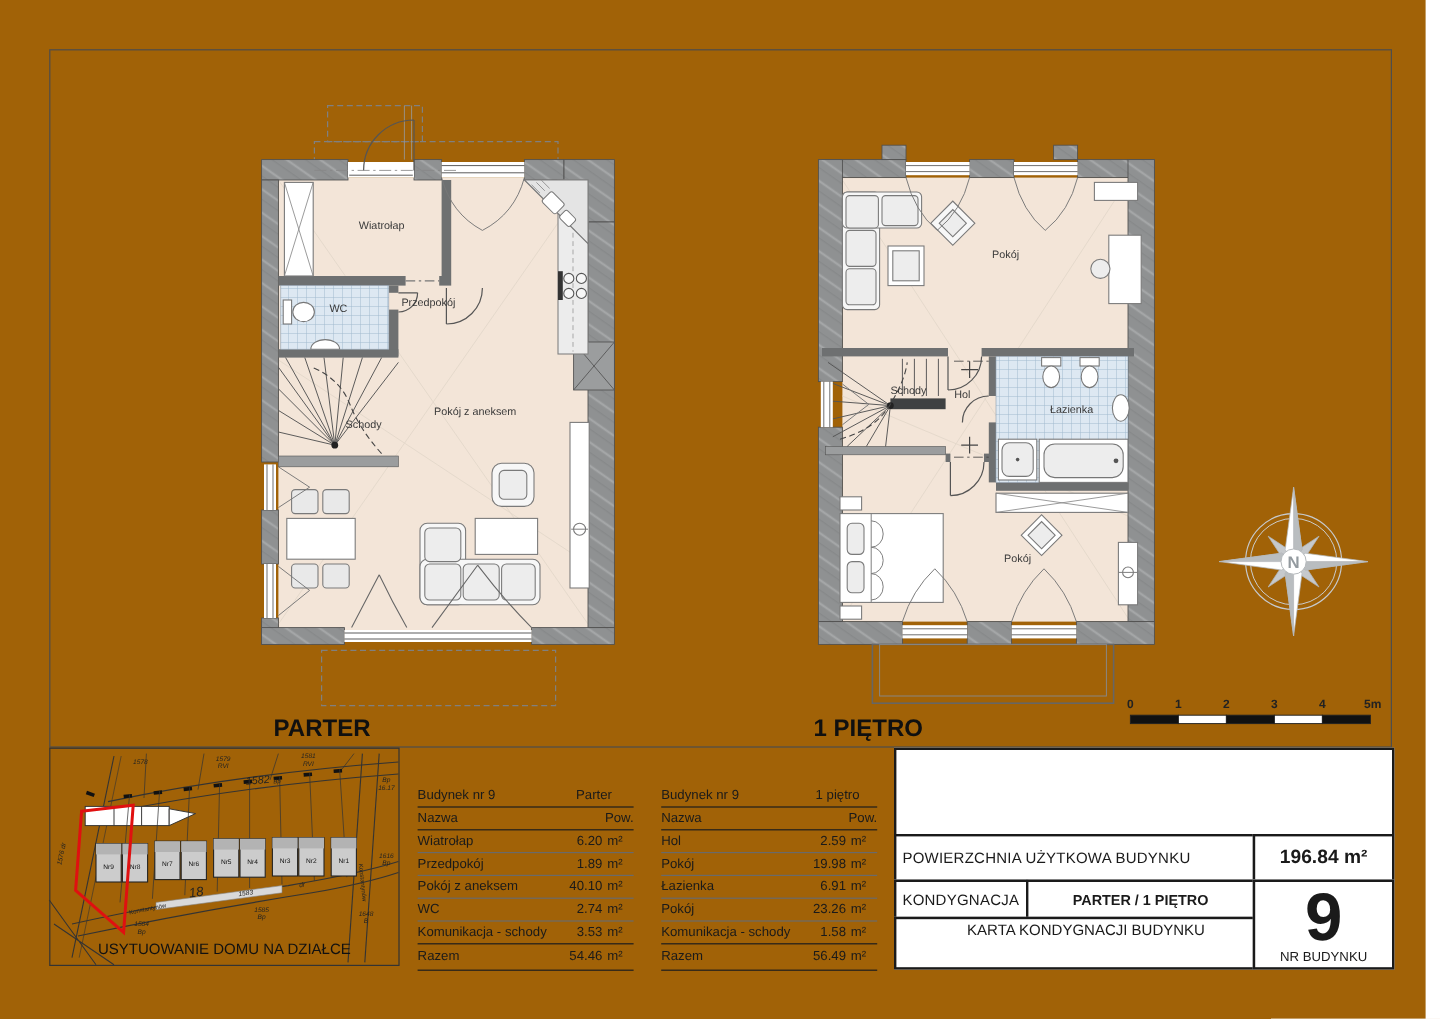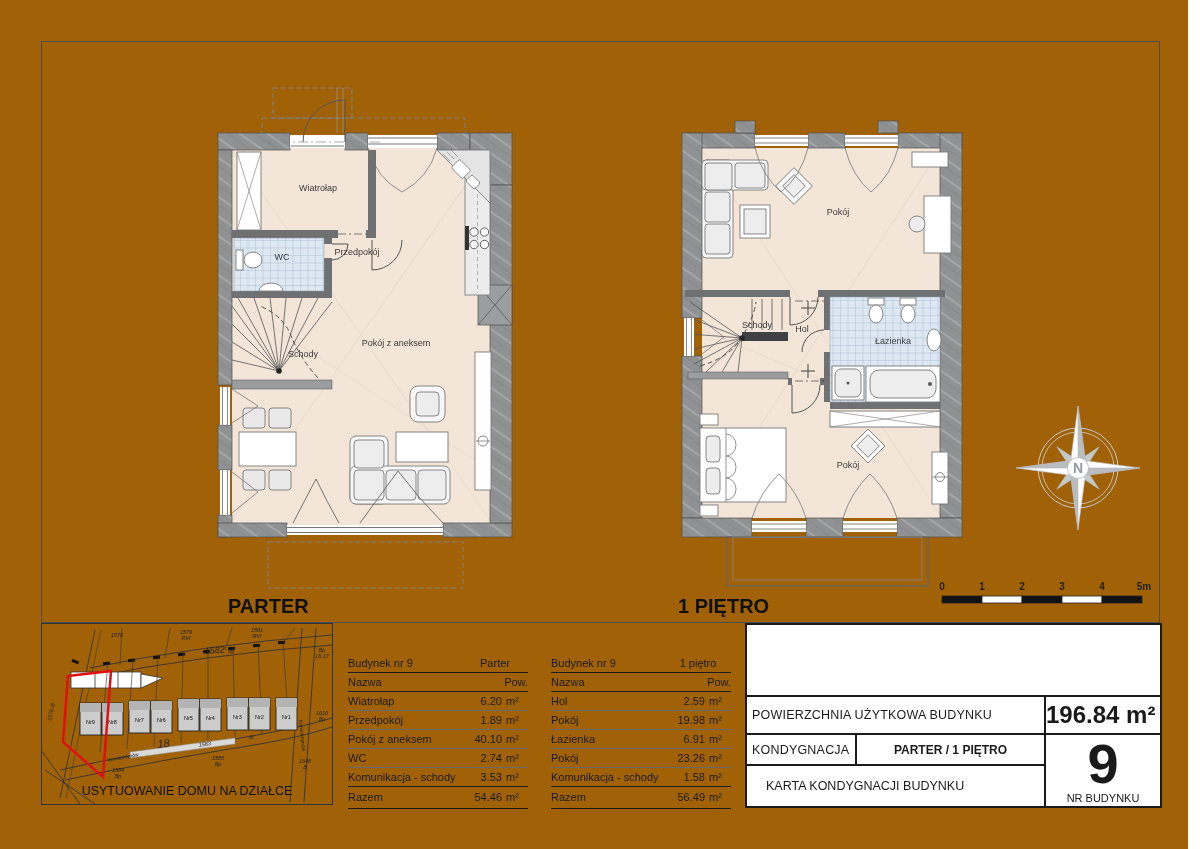--- a/index.html
+++ b/index.html
@@ -17,23 +17,23 @@
   .t-floor{width:66px;text-align:center;}
   .t-pow{width:58px;text-align:right;}
   .t-val{width:36px;text-align:right;}
   .t-unit{width:22px;padding-left:4px;}
   .t-razem{height:21px;border-bottom:1.8px solid #1d1d1d;}
   
   #title-block{left:745px;top:623px;width:417px;height:185px;}
   .tb-cell{position:absolute;box-sizing:border-box;border:2px solid #1a1a1a;background:#fff;
            display:flex;align-items:center;}
   .tb-label{font-size:12.5px;padding-left:5px;letter-spacing:0.2px;}
-  .tb-areaval{font-size:24px;font-weight:bold;justify-content:flex-start;}
+  .tb-areaval{font-size:16px;font-weight:bold;justify-content:center;}
   .tb-storeyval{font-size:12px;font-weight:bold;justify-content:center;white-space:nowrap;}
-  .tb-card{flex-direction:column;align-items:flex-start;justify-content:center;font-size:12.5px;line-height:1.45;padding-left:19px;}
+  .tb-card{flex-direction:row;align-items:flex-start;justify-content:center;font-size:12.5px;line-height:1.45;padding-left:19px;}
   .tb-num{flex-direction:column;justify-content:center;}
   .tb-num .big{font-size:56px;font-weight:bold;line-height:0.95;}
   .tb-num .small{font-size:11px;margin-top:2px;}
   
   .plan-caption{font-size:20px;font-weight:bold;color:#101010;}
   svg text{font-family:"Liberation Sans",sans-serif;}
   .rl{font-size:9px;fill:#3a3a3a;}
 </style>
 </head>
 <body>

